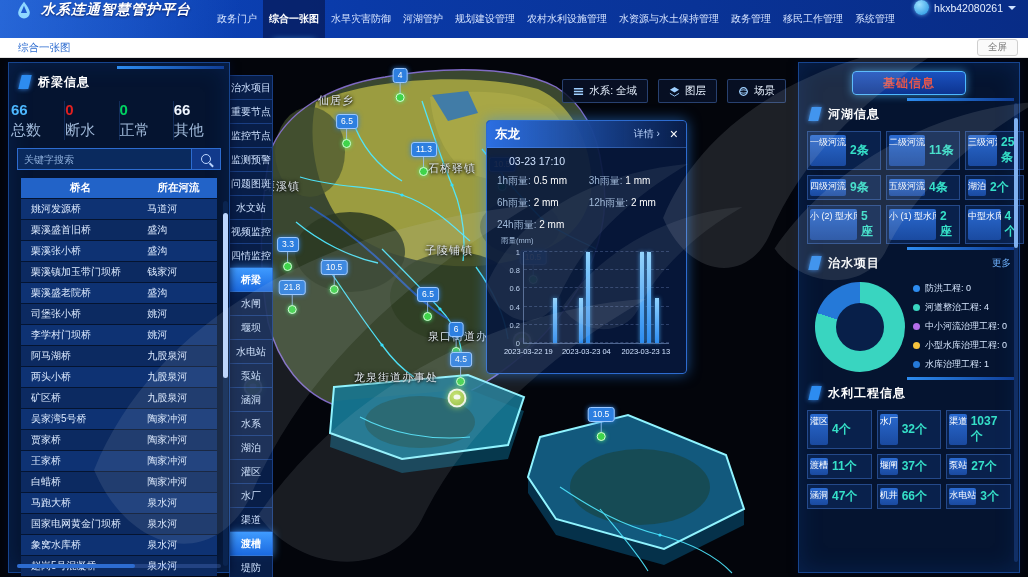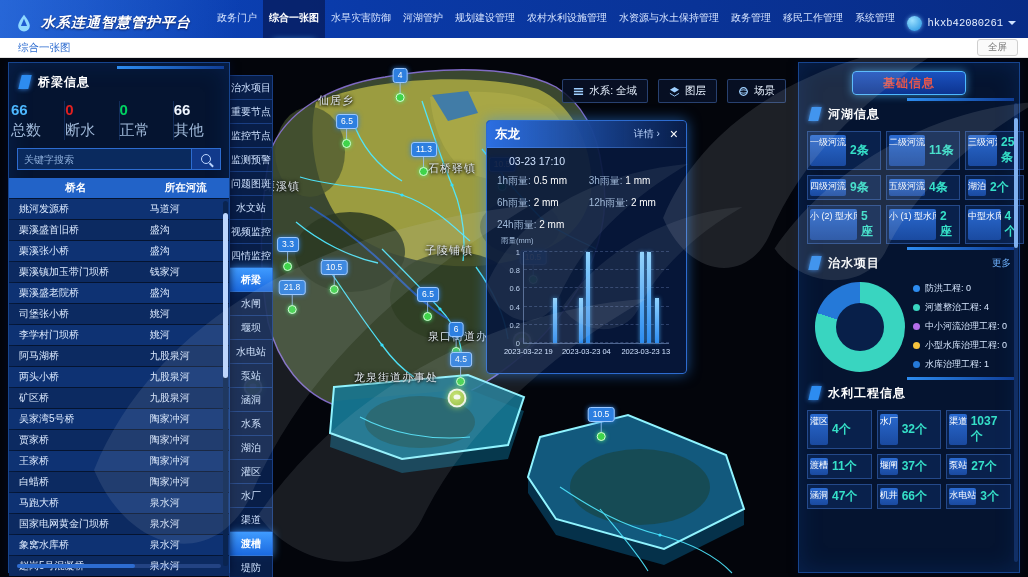--- a/index.html
+++ b/index.html
@@ -1,20 +1,20 @@
 <!DOCTYPE html>
 <html><head>
 <meta charset="utf-8">
 <style>
   html,body{margin:0;padding:0;background:#000;}
   .stage{position:relative;width:1028px;height:577px;overflow:hidden;background:#03050b;
          font-family:"Liberation Sans","DejaVu Sans",sans-serif;-webkit-font-smoothing:antialiased;}
   
-  .nav{position:absolute;top:0;left:0;right:0;height:46px;display:flex;align-items:center;
-       background:linear-gradient(90deg,#0c48c2 0%,#0a3aa8 35%,#082c86 100%);z-index:60;font-family:Liberation Mono, monospace;}
+  .nav{position:absolute;top:0;left:0;right:0;height:46px;display:flex;align-items:flex-start;
+       background:linear-gradient(90deg,#0c48c2 0%,#0a3aa8 35%,#082c86 100%);z-index:60;}
   .nav::before{content:'';position:absolute;left:0;top:0;width:340px;height:100%;
        background:linear-gradient(100deg,rgba(90,160,255,.35),rgba(90,160,255,0) 70%);}
   .logo{display:flex;align-items:center;margin-left:14px;gap:7px;position:relative;}
   .app-title{font-size:14px;font-weight:700;font-style:italic;color:#fff;letter-spacing:1px;text-shadow:0 1px 2px rgba(0,0,40,.6);}
   #nav-items{display:flex;height:100%;margin-left:20px;}
   .nav-item{padding:0 6px;line-height:38px;font-size:10px;color:#d6e4ff;cursor:pointer;position:relative;white-space:nowrap;}
   .nav-item.active{background:rgba(5,18,68,.6);color:#fff;font-weight:700;}
   .nav-item.active::after{content:'';position:absolute;left:16%;right:16%;bottom:3px;height:3px;border-radius:2px;background:#56b8ff;box-shadow:0 0 6px #56b8ff;}
   .user{margin-left:auto;display:flex;align-items:center;gap:5px;margin-right:12px;color:#e6efff;font-size:10.5px;position:relative;}
   .avatar{width:15px;height:15px;border-radius:50%;background:radial-gradient(circle at 35% 30%,#9be0ff,#1e90e0);box-shadow:0 0 4px rgba(120,200,255,.8);}
@@ -58,21 +58,21 @@
   .stat{flex:1;border-right:1px solid rgba(60,120,220,.25);}
   .stat:last-child{border-right:none;}
   .stat-v{font-size:15px;font-weight:700;}
   .stat-l{font-size:15px;color:#9fb8d8;margin-top:3px;}
   .search{display:flex;margin:2px 8px 8px;height:22px;}
   .search-input{flex:1;background:#0a2a5e;border:1px solid #2d6cd0;color:#cfe2ff;font-size:10px;padding:0 6px;outline:none;font-family:inherit;}
   .search-input::placeholder{color:#8fb0dc;}
   .search-btn{width:28px;border:1px solid #2d6cd0;border-left:none;background:#11398b;display:flex;align-items:center;justify-content:center;cursor:pointer;}
   .mag{width:8px;height:8px;border:1.5px solid #bcd6ff;border-radius:50%;position:relative;}
   .mag::after{content:'';position:absolute;width:5px;height:1.5px;background:#bcd6ff;transform:rotate(45deg);right:-4px;bottom:-2px;}
-  .btable{position:relative;margin:0 0;}
+  .btable{position:relative;margin:0 12px;}
   .trow{display:flex;height:20px;margin-bottom:1px;align-items:center;}
   .trow .c1{flex:1.55;padding-left:10px;font-size:10px;color:#dceaff;white-space:nowrap;overflow:hidden;}
   .trow .c2{flex:1;padding-left:8px;font-size:10px;color:#dceaff;white-space:nowrap;overflow:hidden;}
   #thead{display:flex;height:20px;background:#2263c8;margin-bottom:1px;align-items:center;}
   #thead .hc{flex:1;text-align:center;font-size:10.5px;font-weight:700;color:#fff;}
   #thead .hc:first-child{flex:1.55;}
   .trow.body{background:#0e3273;}
   .trow.body:nth-child(even){background:#0c2a61;}
   .vtrack{position:absolute;right:1px;top:138px;width:5px;height:365px;background:#0a2450;border-radius:3px;}
   .vthumb{position:absolute;right:1px;top:150px;width:5px;height:165px;background:#bcd6ff;border-radius:3px;cursor:pointer;}

